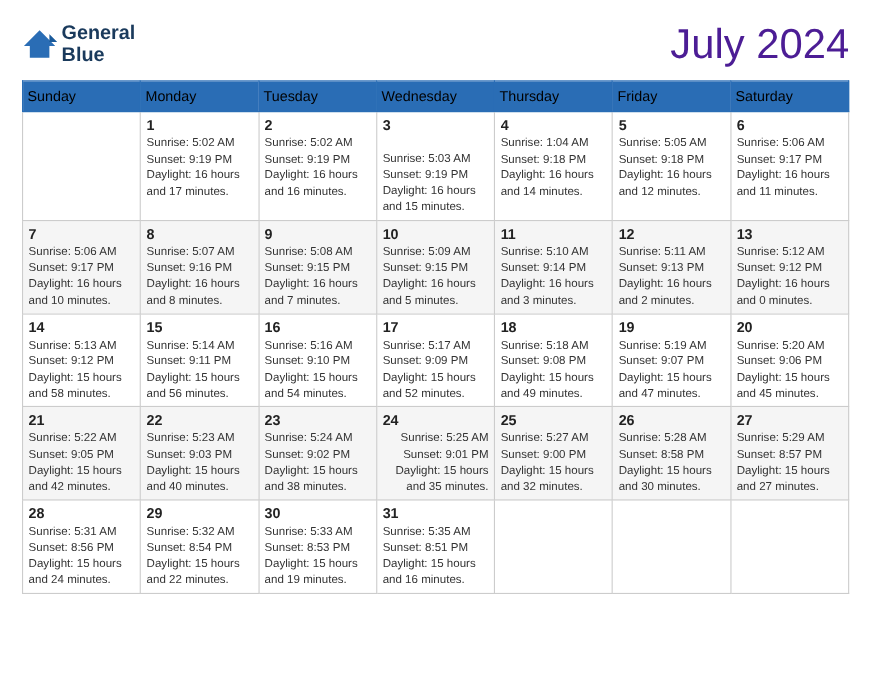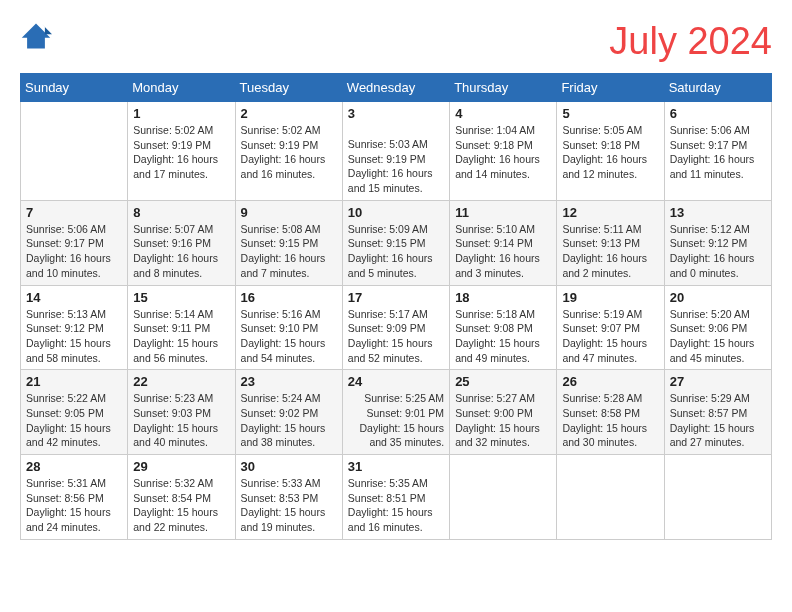--- a/index.html
+++ b/index.html
@@ -29,35 +29,35 @@
     .logo-icon {
       width: 32px;
       height: 32px;
       margin-right: 4px;
     }
     .title-section {
       text-align: right;
     }
     .month-title {
       font-size: 38px;
-      color: #ef4444;
+      color: #4c1d95;
       font-weight: normal;
     }
     .location-title {
       font-size: 16px;
       color: #555;
     }
     .calendar-table {
       width: 100%;
       border-collapse: collapse;
       font-size: 11px;
     }
     .calendar-table th {
       background-color: #2a6db5;
-      color: #ffffff;
+      color: #000000;
       padding: 6px 4px;
       text-align: left;
       font-size: 13px;
       font-weight: normal;
       border: 1px solid #2a6db5;
     }
     .calendar-table td {
       border: 1px solid #ccc;
       vertical-align: top;
       padding: 4px 5px;
@@ -86,20 +86,24 @@
   </style>
 </head>
 <body>
 
 <div class="header-section">
   <div class="logo">
     <svg class="logo-icon" viewBox="0 0 36 36">
       <polygon points="18,4 34,20 28,20 28,32 8,32 8,20 2,20" fill="#2a6db5"></polygon>
       <polygon points="24,4 36,16 28,16 28,8" fill="#1a5a9a"></polygon>
     </svg>
+    <div class="logo-text">
+      <div>General</div>
+      <div>Blue</div>
+    </div>
   </div>
   <div class="title-section">
     <div class="month-title">July 2024</div>
   </div>
 </div>
 
 <table class="calendar-table">
   <thead>
     <tr id="header-row">
         <th>Sunday</th>

